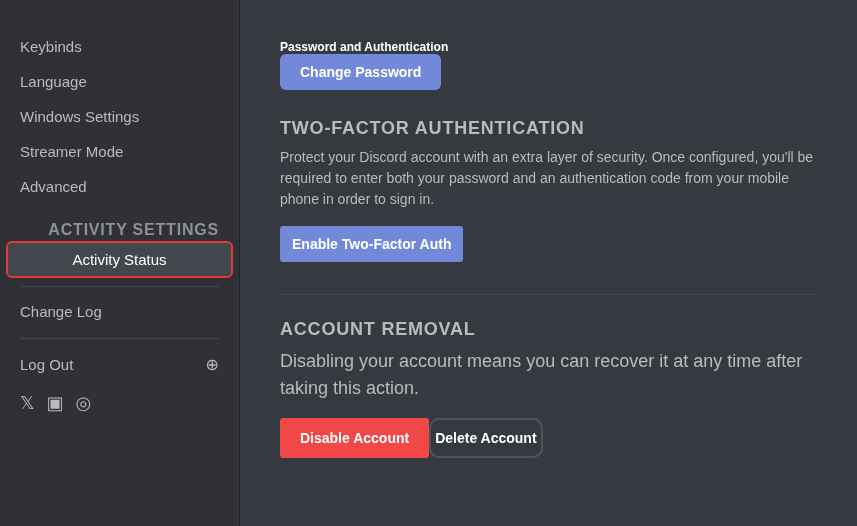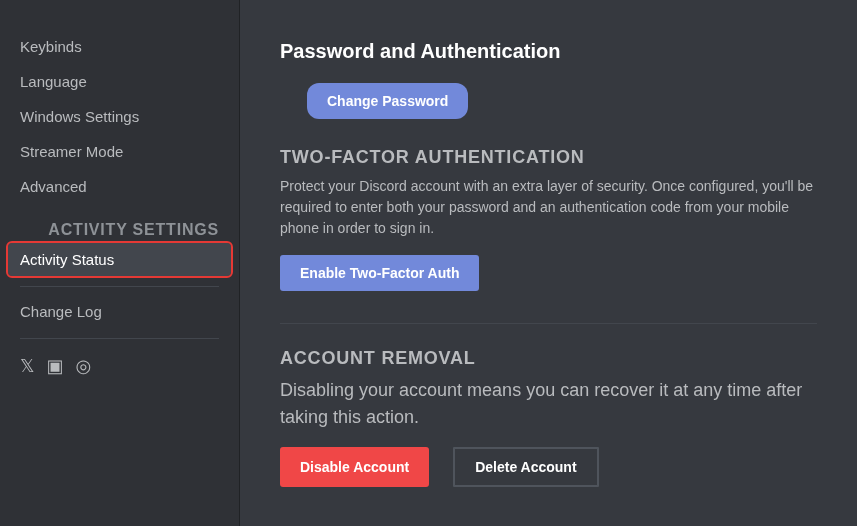--- a/index.html
+++ b/index.html
@@ -75,38 +75,36 @@
 
     
     .main-content {
       flex: 1;
       background: #36393f;
       padding: 40px 40px;
       overflow-y: auto;
     }
 
     .page-title {
-      font-size: 20px;
+      font-size: 12px;
       font-weight: 700;
       color: #ffffff;
-      margin-bottom: 20px;
     }
 
     .change-password-btn {
       background: #7289da;
       color: #ffffff;
       border: none;
-      border-radius: 12px;
+      border-radius: 6px;
       padding: 10px 20px;
       font-size: 14px;
       font-weight: 600;
       cursor: pointer;
       margin-bottom: 28px;
       display: inline-block;
-      margin-left: 27px;
     }
 
     .section-label {
       font-size: 18px;
       font-weight: 700;
       color: #b9bbbe;
       letter-spacing: 0.8px;
       text-transform: uppercase;
       margin-bottom: 8px;
     }
@@ -117,21 +115,21 @@
       line-height: 1.5;
       margin-bottom: 16px;
       max-width: 560px;
     }
 
     .two-factor-btn {
       background: #7289da;
       color: #ffffff;
       border: none;
       border-radius: 3px;
-      padding: 10px 20px;
+      padding: 10px 12px;
       font-size: 14px;
       font-weight: 600;
       cursor: pointer;
       margin-bottom: 32px;
       display: inline-block;
     }
 
     .divider-line {
       height: 1px;
       background: #42464d;
@@ -141,48 +139,49 @@
     .account-removal-description {
       font-size: 18px;
       color: #b9bbbe;
       line-height: 1.5;
       margin-bottom: 16px;
       max-width: 560px;
     }
 
     .account-buttons {
       display: flex;
-      gap: 24px;
+      gap: 0;
     }
 
     .disable-btn {
       background: #f04747;
       color: #ffffff;
       border: none;
       border-radius: 3px;
       padding: 10px 20px;
       font-size: 14px;
       font-weight: 600;
       cursor: pointer;
     }
 
     .delete-btn {
       background: transparent;
       color: #ffffff;
       border: 2px solid #4f545c;
-      border-radius: 1px;
-      padding: 10px 20px;
+      border-radius: 10px;
+      padding: 10px 4px;
       font-size: 14px;
       font-weight: 600;
       cursor: pointer;
     }
 
     
     .cursor-indicator {
       position: relative;
+      justify-content: center;
     }
   </style>
 </head>
 <body>
 
 <div class="sidebar">
   <div class="sidebar-item">
     <span>Keybinds</span>
   </div>
   <div class="sidebar-item">
@@ -205,20 +204,24 @@
   </div>
 
   <div class="sidebar-divider"></div>
 
   <div class="sidebar-item">
     <span>Change Log</span>
   </div>
 
   <div class="sidebar-divider"></div>
 
+  <div class="sidebar-item logout">
+    <span>Log Out</span>
+    <span style="font-size:16px;">⊕</span>
+  </div>
 
   <div class="social-icons">
     <span style="cursor:pointer;">𝕏</span>
     <span style="cursor:pointer;">▣</span>
     <span style="cursor:pointer;">◎</span>
   </div>
 </div>
 
 <div class="main-content">
   <h1 class="page-title">Password and Authentication</h1>

